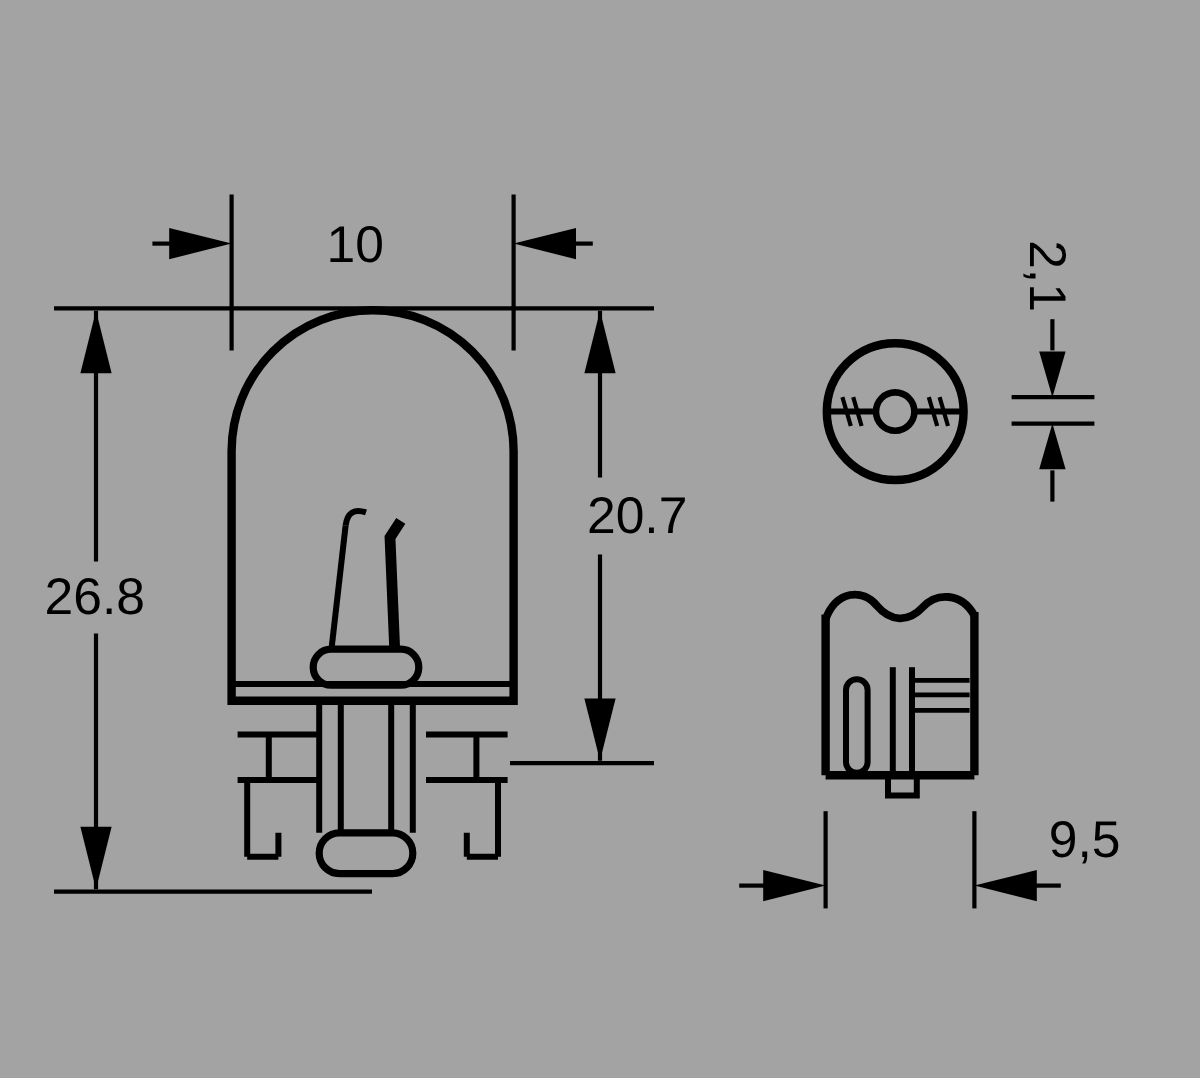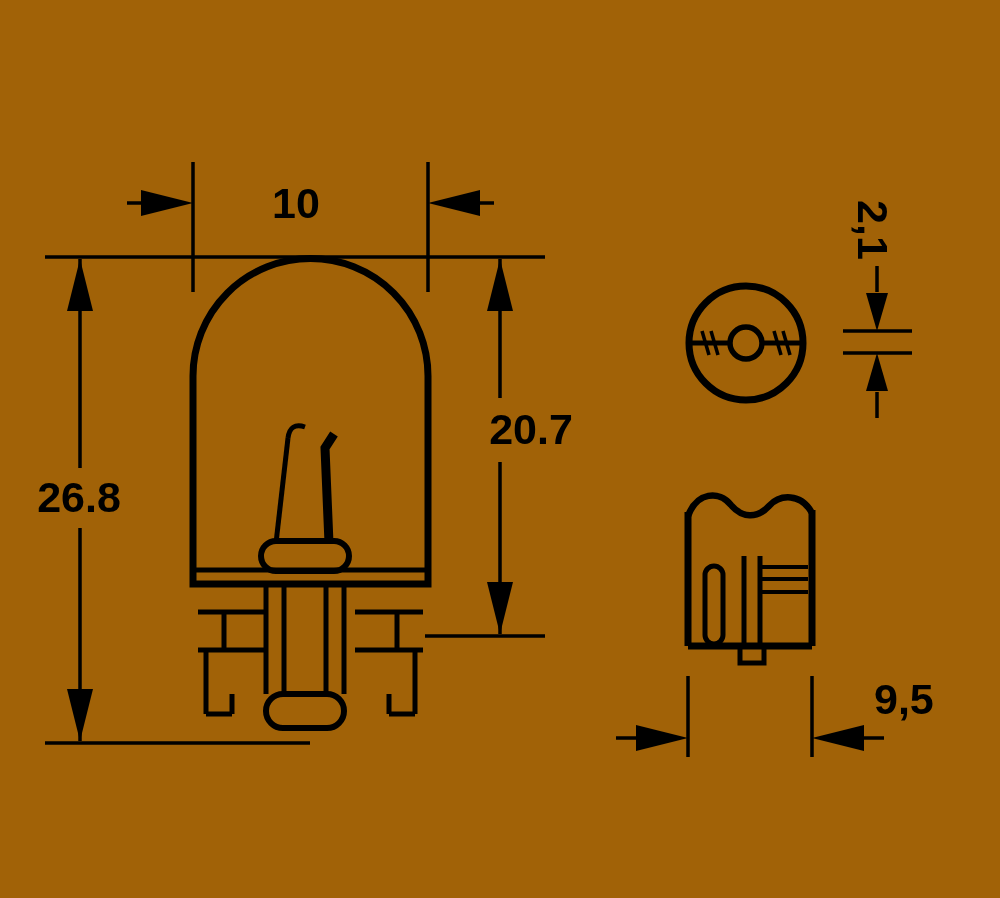--- a/index.html
+++ b/index.html
@@ -1,16 +1,16 @@
 <!DOCTYPE html>
 <html><head>
 <meta charset="utf-8">
 <style>
   html,body{margin:0;padding:0;background:#fff;}
-  .canvas{position:relative;width:1000px;height:898px;background:#a16207;overflow:hidden;font-weight:bold;}
+  .canvas{position:relative;width:1000px;height:898px;background:#a3a3a3;overflow:hidden;}
   svg{display:block;}
   svg line, svg path, svg rect, svg circle{stroke:#000;fill:none;stroke-linecap:butt;}
   .w7{stroke-width:7}
   .w65{stroke-width:6.5}
   .w6{stroke-width:6}
   .w55{stroke-width:5.5}
   .w5{stroke-width:5}
   .w4{stroke-width:4}
   .w9{stroke-width:9}
   .dim{stroke-width:3.5}

